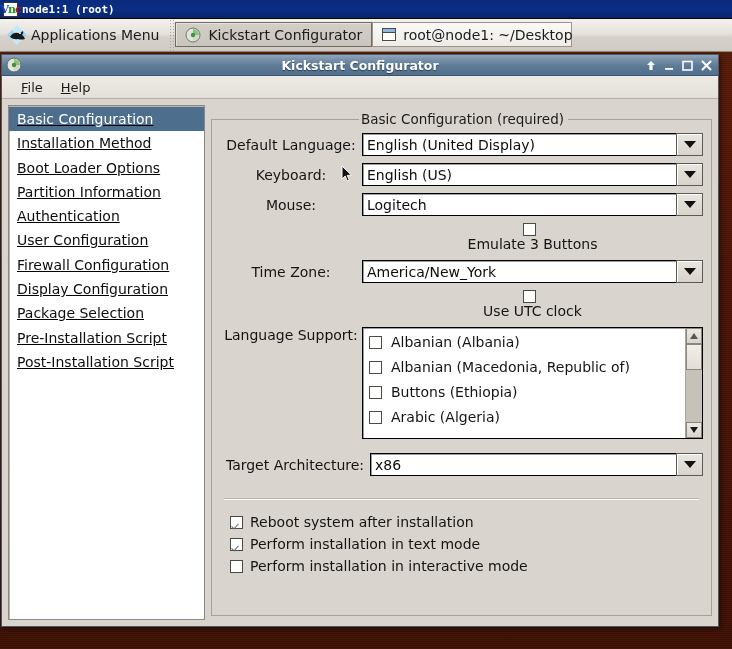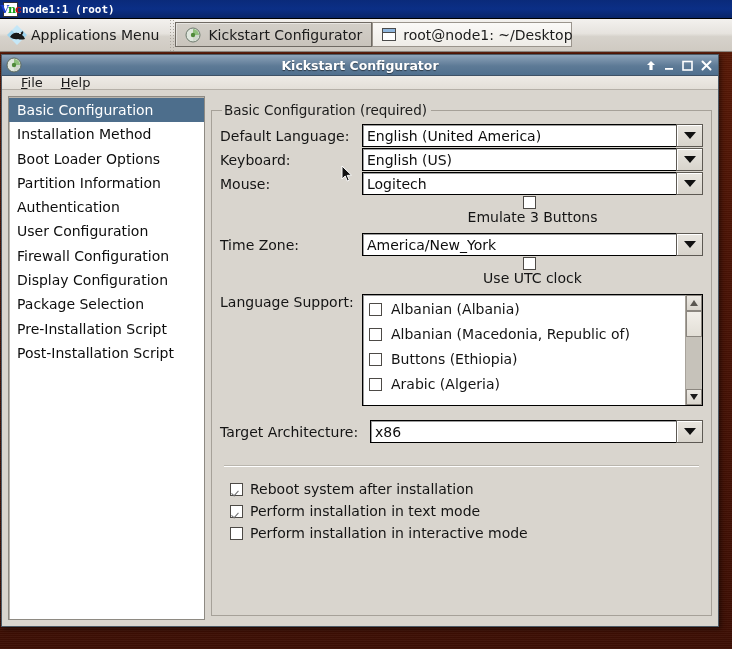--- a/index.html
+++ b/index.html
@@ -130,21 +130,21 @@
   #win-controls {
     margin-left: auto; margin-right: 6px;
     display: flex; align-items: center; gap: 8px;
     position: relative; z-index: 2;
   }
   .wc { color: #ffffff; font-size: 11px; line-height: 1; cursor: pointer;
         text-shadow: 0 1px 1px rgba(0,0,0,0.4); }
   .wc svg { display:block; }
 
   #menubar {
-    height: 14px; flex: none;
+    height: 23px; flex: none;
     background: linear-gradient(180deg, #eeebe6 0%, #e3dfd8 100%);
     border-bottom: 1px solid #b5b0a8;
     display: flex; align-items: center;
     padding-left: 10px;
     box-sizing: border-box;
   }
   .menu-item {
     padding: 2px 9px; font-size: 13px; color: #1b1b1b; cursor: pointer;
   }
   .menu-item u { text-decoration: underline; }
@@ -161,20 +161,21 @@
 
   
   #sidebar {
     width: 197px; flex: none;
     background: #ffffff;
     border: 1px solid #8e8a83;
     box-shadow: inset 1px 1px 0 #b9b5ae;
     box-sizing: border-box;
     padding-top: 1px;
     overflow: hidden;
+    text-decoration: underline;
   }
   .side-item {
     font-size: 14px; color: #0d0d0d;
     padding: 2px 0 2px 8px;
     line-height: 1.45;
     cursor: pointer;
     white-space: nowrap;
   }
   .side-item.selected {
     background: #4d6e8c;
@@ -189,30 +190,31 @@
     min-width: 0;
   }
   fieldset.group {
     border: 1px solid #a6a199;
     border-radius: 0;
     margin: 6px 0 0 0;
     padding: 6px 8px 4px 8px;
     height: calc(100% - 10px);
     box-sizing: border-box;
     position: relative;
+    text-align: center;
   }
   fieldset.group > legend {
     font-size: 13.5px; color: #1b1b1b;
     padding: 0 4px 0 2px;
     margin-left: 2px;
   }
 
   .row {
     display: flex; align-items: center;
-    margin-bottom: 1px;
+    margin-bottom: 7px;
   }
   .row-label {
     font-size: 14px; color: #141414;
     width: 142px; flex: none;
   }
 
   .combo {
     display: flex; align-items: stretch; flex: 1; min-width: 0;
   }
   .combo-field {
@@ -446,21 +448,21 @@
       <div class="side-item"><span>Post-Installation Script</span></div>
     </div>
 
     <div id="right-pane">
       <fieldset class="group">
         <legend>Basic Configuration (required)</legend>
 
         <div class="row">
           <span class="row-label">Default Language:</span>
           <span class="combo">
-            <span class="combo-field">English (United America)</span>
+            <span class="combo-field">English (United Display)</span>
             <span class="combo-btn">
                 <i class="arr"></i>
               </span>
           </span>
         </div>
 
         <div class="row">
           <span class="row-label">Keyboard:</span>
           <span class="combo">
             <span class="combo-field">English (US)</span>

